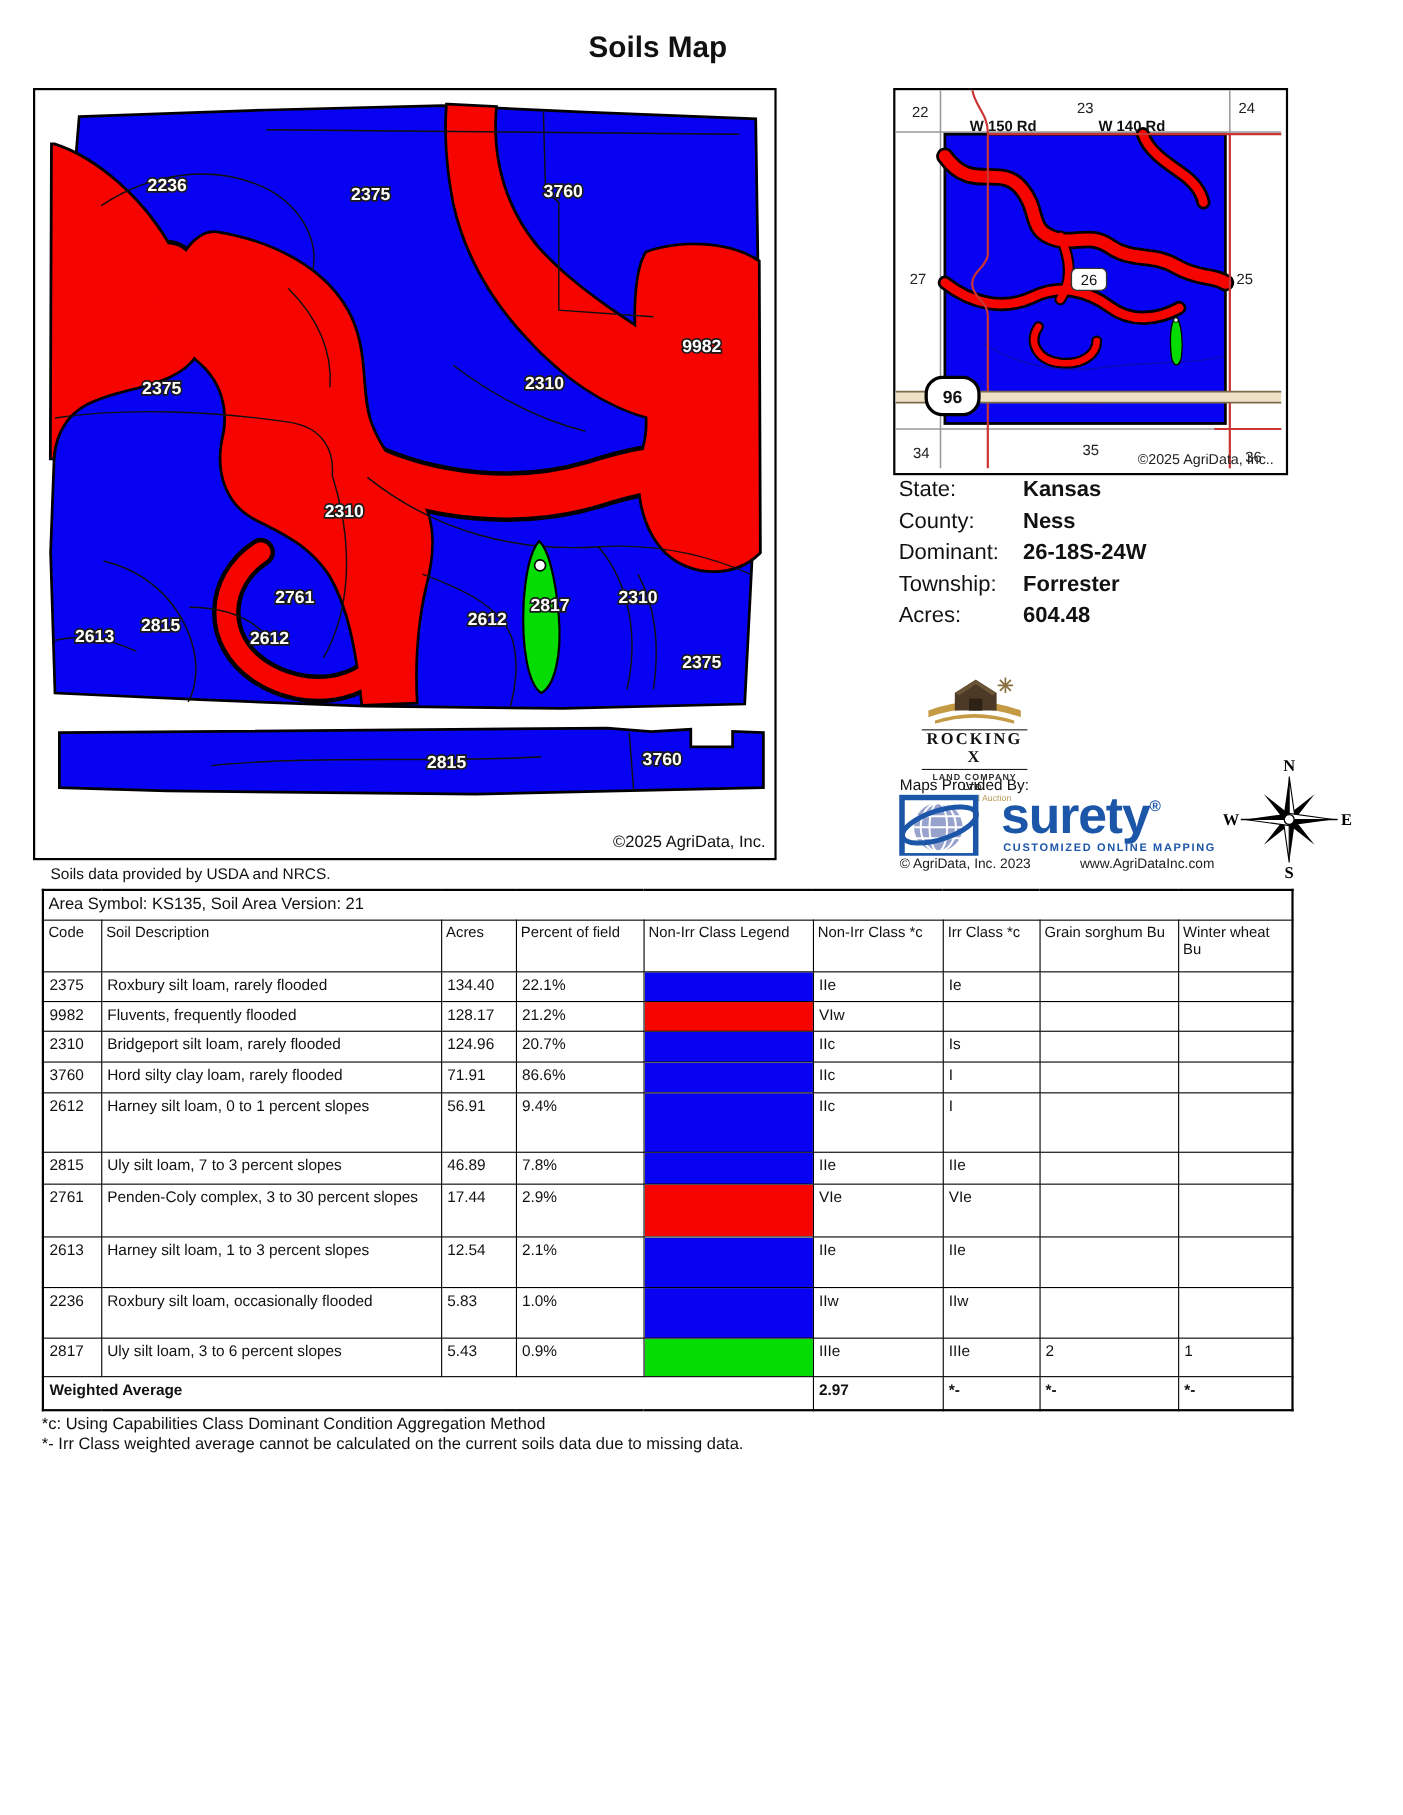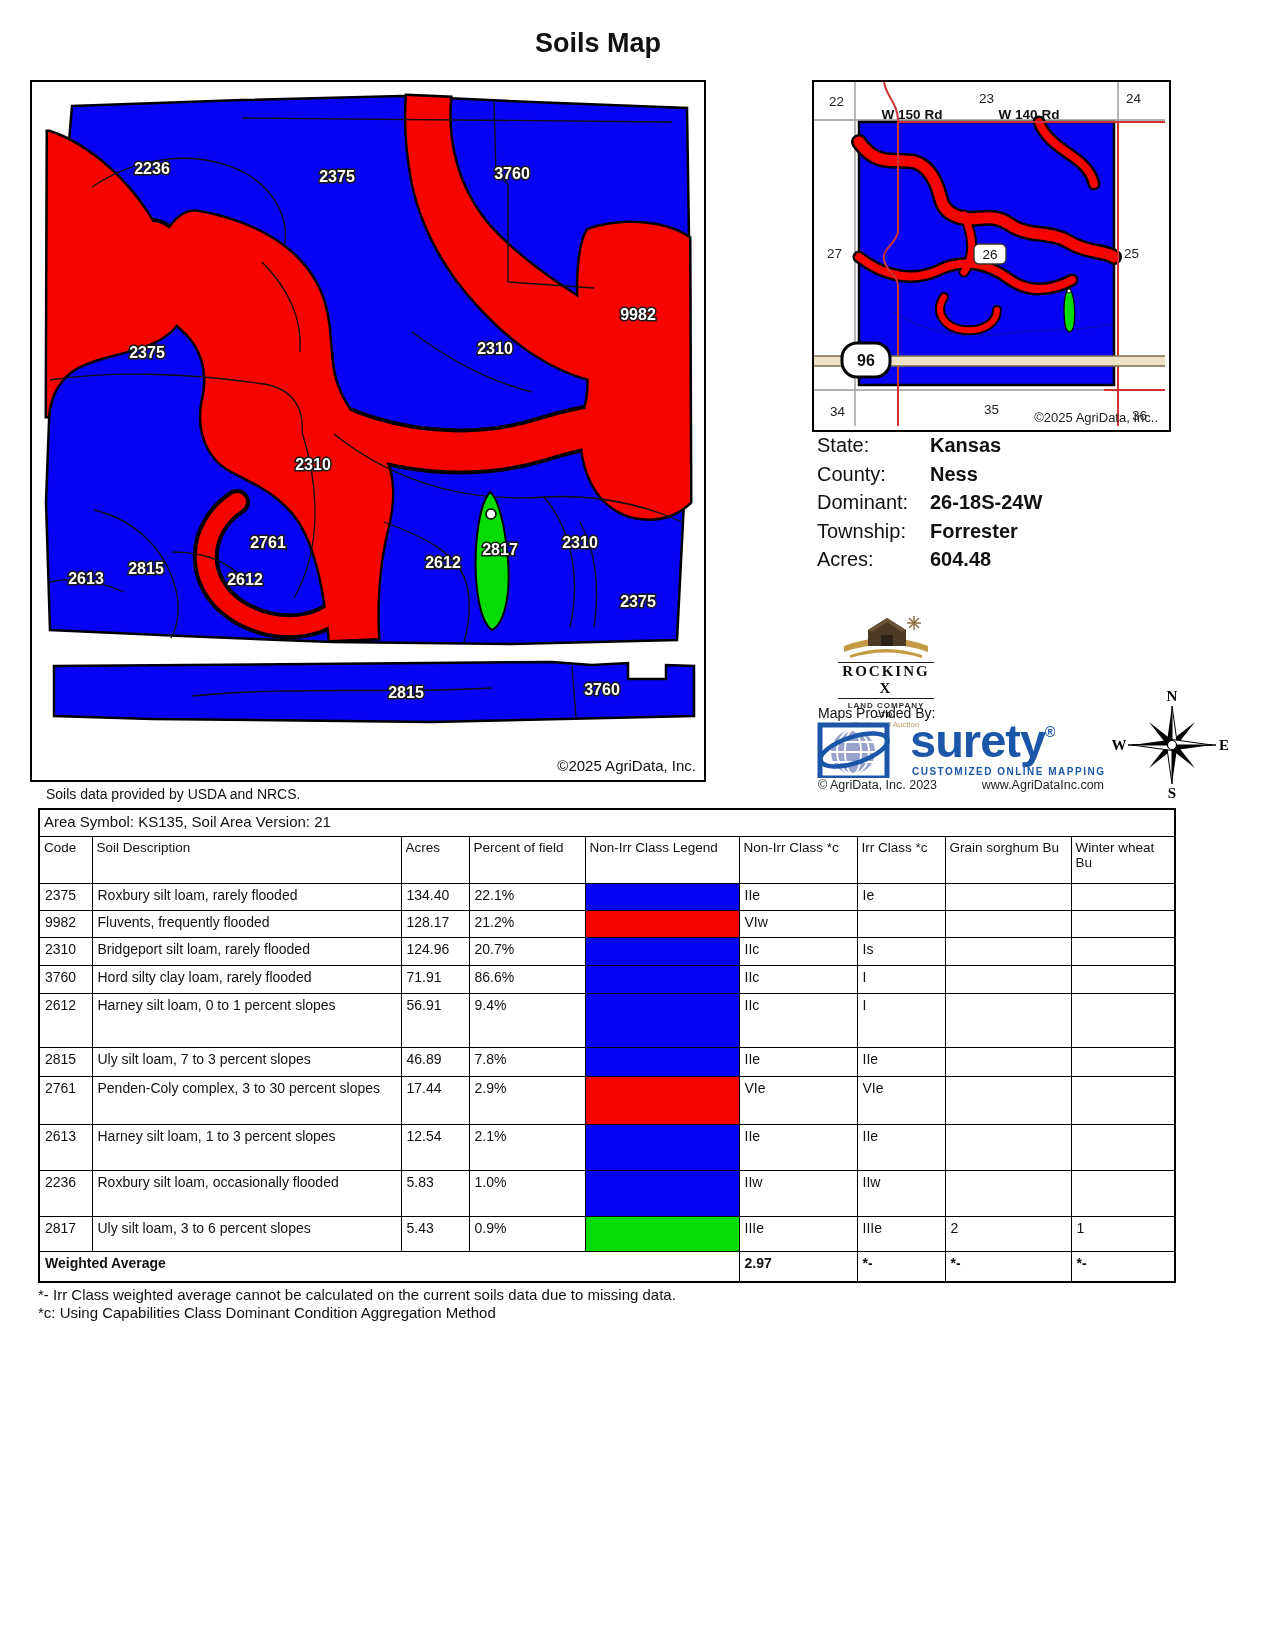--- a/index.html
+++ b/index.html
@@ -479,18 +479,18 @@
           <td class="num">2.97</td>
           <td class="num">*-</td>
           <td class="num">*-</td>
           <td class="num">*-</td>
         </tr>
       </tbody>
     </table>
   </div>
 
   <div id="footnotes" class="abs">
+      <div>*c: Using Capabilities Class Dominant Condition Aggregation Method</div>
       <div>*- Irr Class weighted average cannot be calculated on the current soils data due to missing data.</div>
-      <div>*c: Using Capabilities Class Dominant Condition Aggregation Method</div>
     </div>
   <div id="page-footer" class="abs">Soils data provided by USDA and NRCS.</div>
 
 </div>
 
 </body></html>

